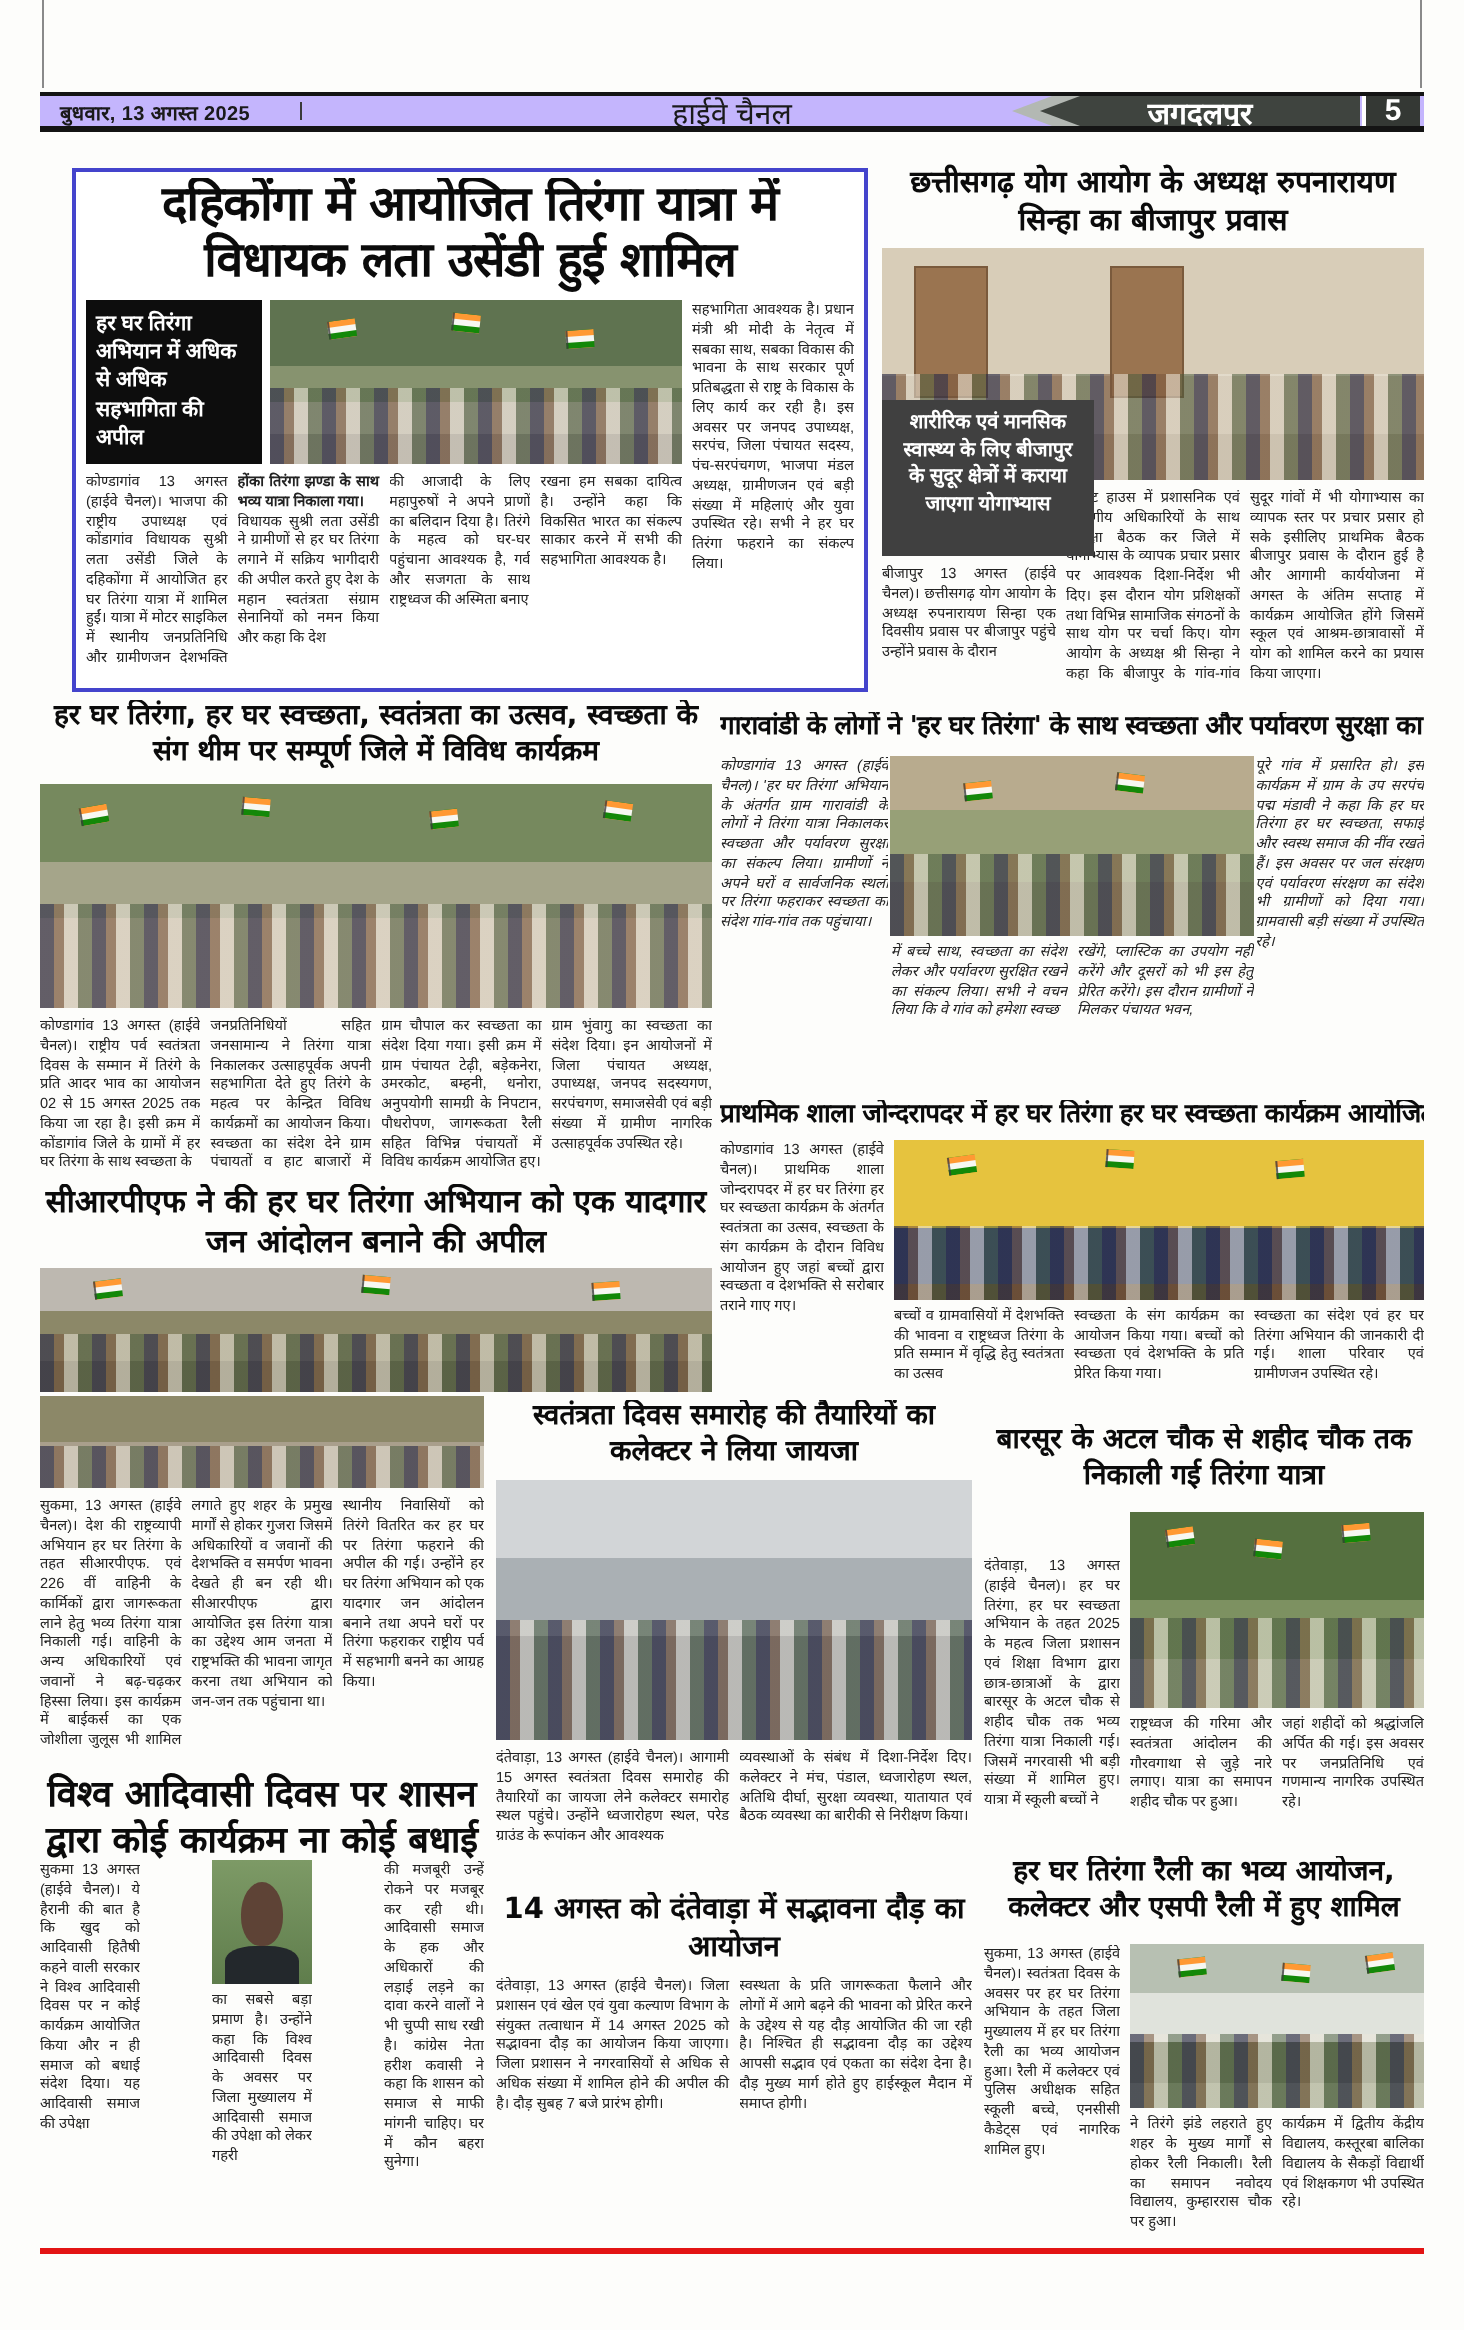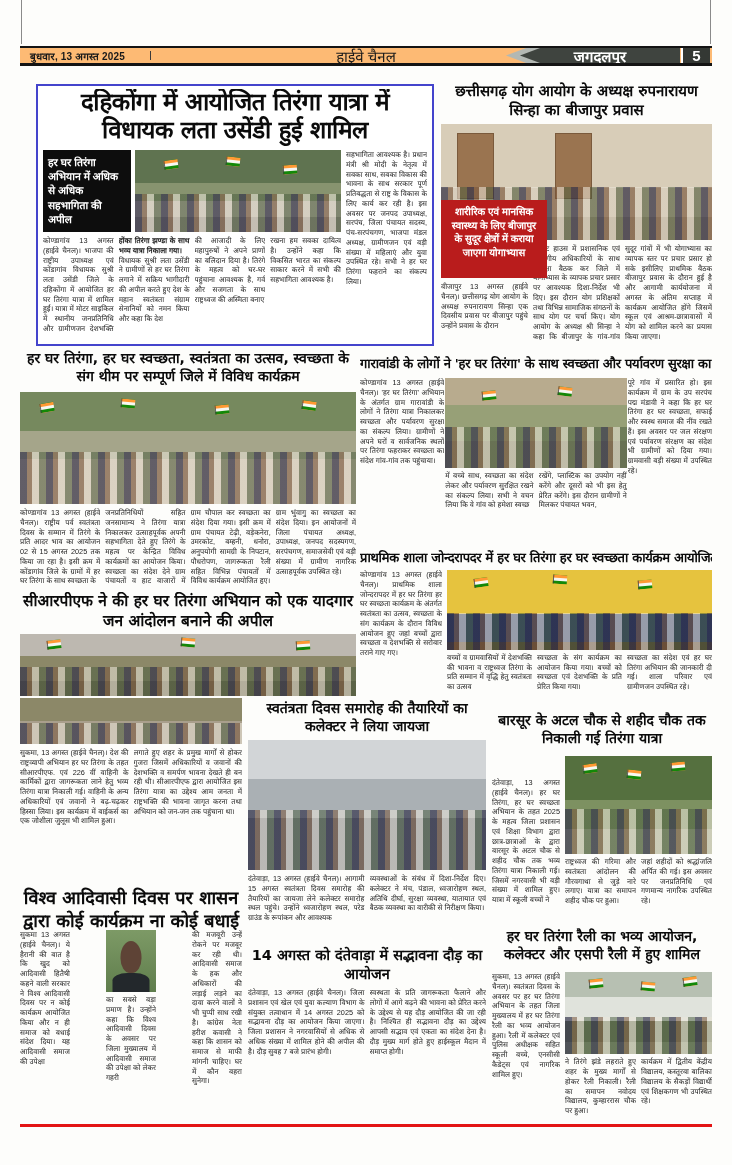--- a/index.html
+++ b/index.html
@@ -2,21 +2,21 @@
 <html><head>
 <meta charset="utf-8">
 <style>
   html,body{margin:0;padding:0;}
   body{width:732px;height:1165px;position:relative;background:#fdfdfb;
        font-family:"Liberation Sans",sans-serif;color:#1a1a1a;overflow:hidden;}
   .abs{position:absolute;}
   
   #frame-left,#frame-right{top:0;width:1px;height:44px;background:#8a8a8a;}
   #frame-left{left:21px;} #frame-right{left:710px;}
-  #header{left:20px;top:46px;width:692px;height:20px;background:#fdba74;
+  #header{left:20px;top:46px;width:692px;height:20px;background:#c4b5fd;
           border-top:2px solid #141414;border-bottom:3px solid #141414;box-sizing:border-box;}
   .hdr-date{position:absolute;left:10px;top:0;height:100%;display:flex;align-items:center;
             font-size:10px;font-weight:700;letter-spacing:.2px;}
   .hdr-div{position:absolute;left:130px;top:3px;bottom:3px;width:1px;background:#3a3a3a;}
   .hdr-mast{position:absolute;left:0;right:0;top:0;height:100%;display:flex;align-items:center;
             justify-content:center;font-size:15px;font-weight:400;}
   .hdr-right{position:absolute;right:0;top:0;height:100%;width:206px;}
   .hdr-right::before{content:"";position:absolute;right:40px;top:0;width:166px;height:100%;
             background:#b3b8b3;clip-path:polygon(20px 0,100% 0,100% 100%,20px 100%,0 50%);}
   .hdr-edition{position:absolute;right:32px;top:0;width:160px;height:100%;background:#3f443f;
@@ -48,33 +48,33 @@
   .lead-photo{flex:1;background:linear-gradient(180deg,#5f7350 0 40%,#87936f 40% 62%,#b9b2a2 62% 82%,#948d82 82%);}
   .lead-cols{height:96px;}
   .lead-right{flex:1;height:182px;}
   .cap{font-weight:700;}
   
   #yoga{left:441px;top:82px;width:271px;height:264px;}
   #yoga .head{font-size:15px;height:42px;}
   .yoga-photo{height:116px;margin-bottom:4px;background:linear-gradient(180deg,#d8cdb8 0 55%,#c2b299 55% 80%,#a8977d 80%);}
   .door{position:absolute;top:8%;width:13%;height:55%;background:#9a7450;border:1px solid #7a5a3c;}
   .yoga-body{height:98px;}
-  .yoga-caption{position:absolute;left:0;top:118px;width:106px;height:78px;background:#b91c1c;
+  .yoga-caption{position:absolute;left:0;top:118px;width:106px;height:78px;background:#404040;
         color:#fff;font-size:10px;font-weight:700;line-height:1.35;padding:5px 6px;
         box-sizing:border-box;text-align:center;}
   .yoga-c1{padding-top:38px;box-sizing:border-box;}
   
   #theme{left:20px;top:350px;width:336px;height:238px;}
   #theme .head{font-size:14px;height:42px;}
   .theme-photo{height:112px;margin-bottom:4px;background:linear-gradient(180deg,#76895e 0 35%,#a5a58a 35% 60%,#c7b9a4 60%);}
   #theme .colrow{height:76px;}
   
   #garavandi{left:360px;top:356px;width:352px;height:188px;}
   #garavandi .head{font-size:13px;white-space:nowrap;height:22px;letter-spacing:-.3px;}
-  .gar-body{display:flex;gap:1px;height:162px;}
+  .gar-body{display:flex;gap:1px;height:162px;font-style:italic;}
   .gar-left,.gar-right{flex:1;}
   .gar-mid{flex:2.15;display:flex;flex-direction:column;}
   .gar-photo{height:90px;margin-bottom:3px;background:linear-gradient(180deg,#b8ab8e 0 30%,#97a077 30% 70%,#8b8a6c 70%);}
   .gar-midcols{flex:1;}
   
   #school{left:360px;top:550px;width:352px;height:146px;}
   #school .head{font-size:13px;white-space:nowrap;height:20px;letter-spacing:-.3px;}
   .sch-body{display:flex;gap:5px;height:122px;}
   .sch-left{width:82px;}
   .sch-right{flex:1;display:flex;flex-direction:column;}
@@ -244,20 +244,21 @@
     <span class="flag" style="left:8%;top:10%;transform:rotate(-7deg);"></span>
     <span class="flag" style="left:48%;top:6%;transform:rotate(5deg);"></span>
     <span class="flag" style="left:82%;top:12%;transform:rotate(-4deg);"></span>
   </div>
   <div class="photo crpf-photo2">
     <div class="crowd"></div>
   </div>
   <div class="colrow crpf-cols">
     <div class="bodytxt">सुकमा, 13 अगस्त (हाईवे चैनल)। देश की राष्ट्रव्यापी अभियान हर घर तिरंगा के तहत सीआरपीएफ. एवं 226 वीं वाहिनी के कार्मिकों द्वारा जागरूकता लाने हेतु भव्य तिरंगा यात्रा निकाली गई। वाहिनी के अन्य अधिकारियों एवं जवानों ने बढ़-चढ़कर हिस्सा लिया। इस कार्यक्रम में बाईकर्स का एक जोशीला जुलूस भी शामिल हुआ।</div>
     <div class="bodytxt">लगाते हुए शहर के प्रमुख मार्गों से होकर गुजरा जिसमें अधिकारियों व जवानों की देशभक्ति व समर्पण भावना देखते ही बन रही थी। सीआरपीएफ द्वारा आयोजित इस तिरंगा यात्रा का उद्देश्य आम जनता में राष्ट्रभक्ति की भावना जागृत करना तथा अभियान को जन-जन तक पहुंचाना था।</div>
+    <div class="bodytxt">स्थानीय निवासियों को तिरंगे वितरित कर हर घर पर तिरंगा फहराने की अपील की गई। उन्होंने हर घर तिरंगा अभियान को एक यादगार जन आंदोलन बनाने तथा अपने घरों पर तिरंगा फहराकर राष्ट्रीय पर्व में सहभागी बनने का आग्रह किया।</div>
   </div>
 </div>
 
 <div class="abs" id="collector">
   <div class="head">स्वतंत्रता दिवस समारोह की तैयारियों का कलेक्टर ने लिया जायजा</div>
   <div class="photo col-photo">
     <div class="crowd"></div>
   </div>
   <div class="colrow">
     <div class="bodytxt">दंतेवाड़ा, 13 अगस्त (हाईवे चैनल)। आगामी 15 अगस्त स्वतंत्रता दिवस समारोह की तैयारियों का जायजा लेने कलेक्टर समारोह स्थल पहुंचे। उन्होंने ध्वजारोहण स्थल, परेड ग्राउंड के रूपांकन और आवश्यक</div>

